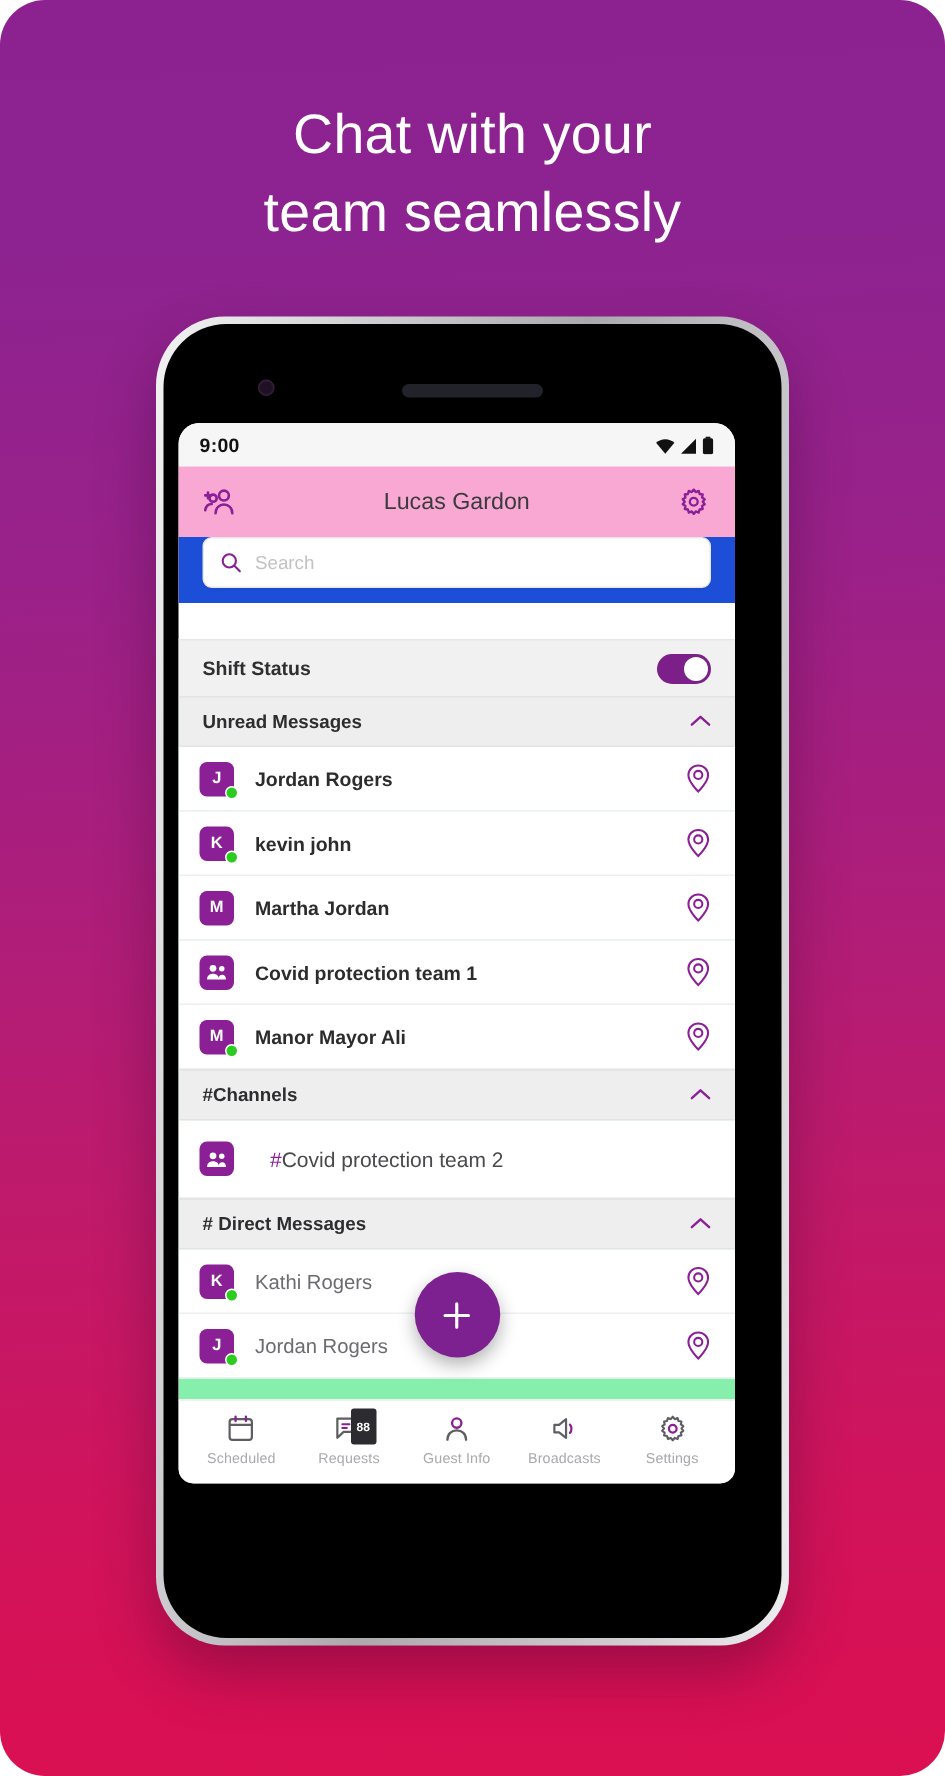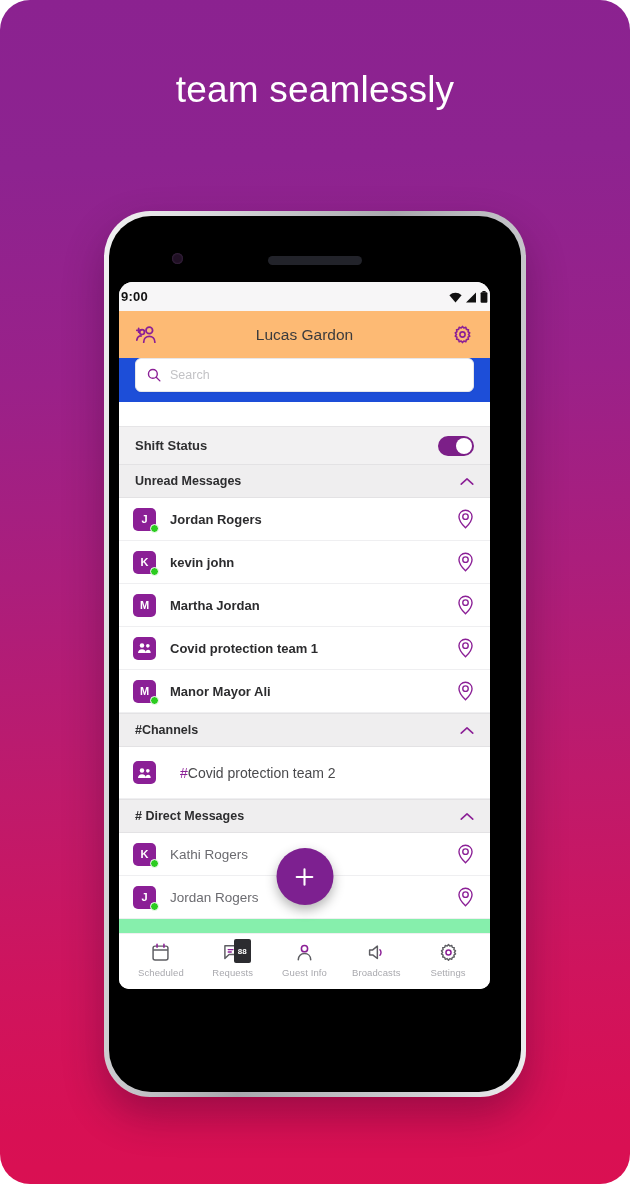--- a/index.html
+++ b/index.html
@@ -77,29 +77,29 @@
     border-radius:14px 14px 10px 10px;
     overflow:hidden;
     display:flex; flex-direction:column;
   }
 
   
   .statusbar {
     height:29px; flex:0 0 29px;
     background:#f7f6f7;
     display:flex; align-items:center;
-    padding:0 2px;
+    padding:0 14px;
   }
   .clock { font-size:13px; font-weight:700; color:#111; letter-spacing:0.2px; }
   .status-icons { margin-left:auto; display:flex; align-items:flex-end; gap:3px; }
 
   
   .appbar {
     flex:0 0 47px;
-    background:#fdba74;
+    background:#f9a8d4;
     display:flex; align-items:center;
     padding:0 15px;
   }
   .appbar-title {
     flex:1; text-align:center;
     font-size:15.5px; color:#3b3b3d; font-weight:400;
   }
   .icon-btn { width:26px; height:26px; display:flex; align-items:center; justify-content:center; }
 
   
@@ -232,20 +232,21 @@
     display:flex; align-items:center; justify-content:center;
     padding:12px 2px;
   }
 </style>
 </head>
 <body>
 
 <div class="promo">
 
   <div class="promo-title">
+    <span>Chat with your</span>
     <span class="l2">team seamlessly</span>
   </div>
 
   <div class="phone">
     <div class="phone-inner">
 
       <div class="cam"></div>
       <div class="speaker"></div>
 
       <div class="screen">

